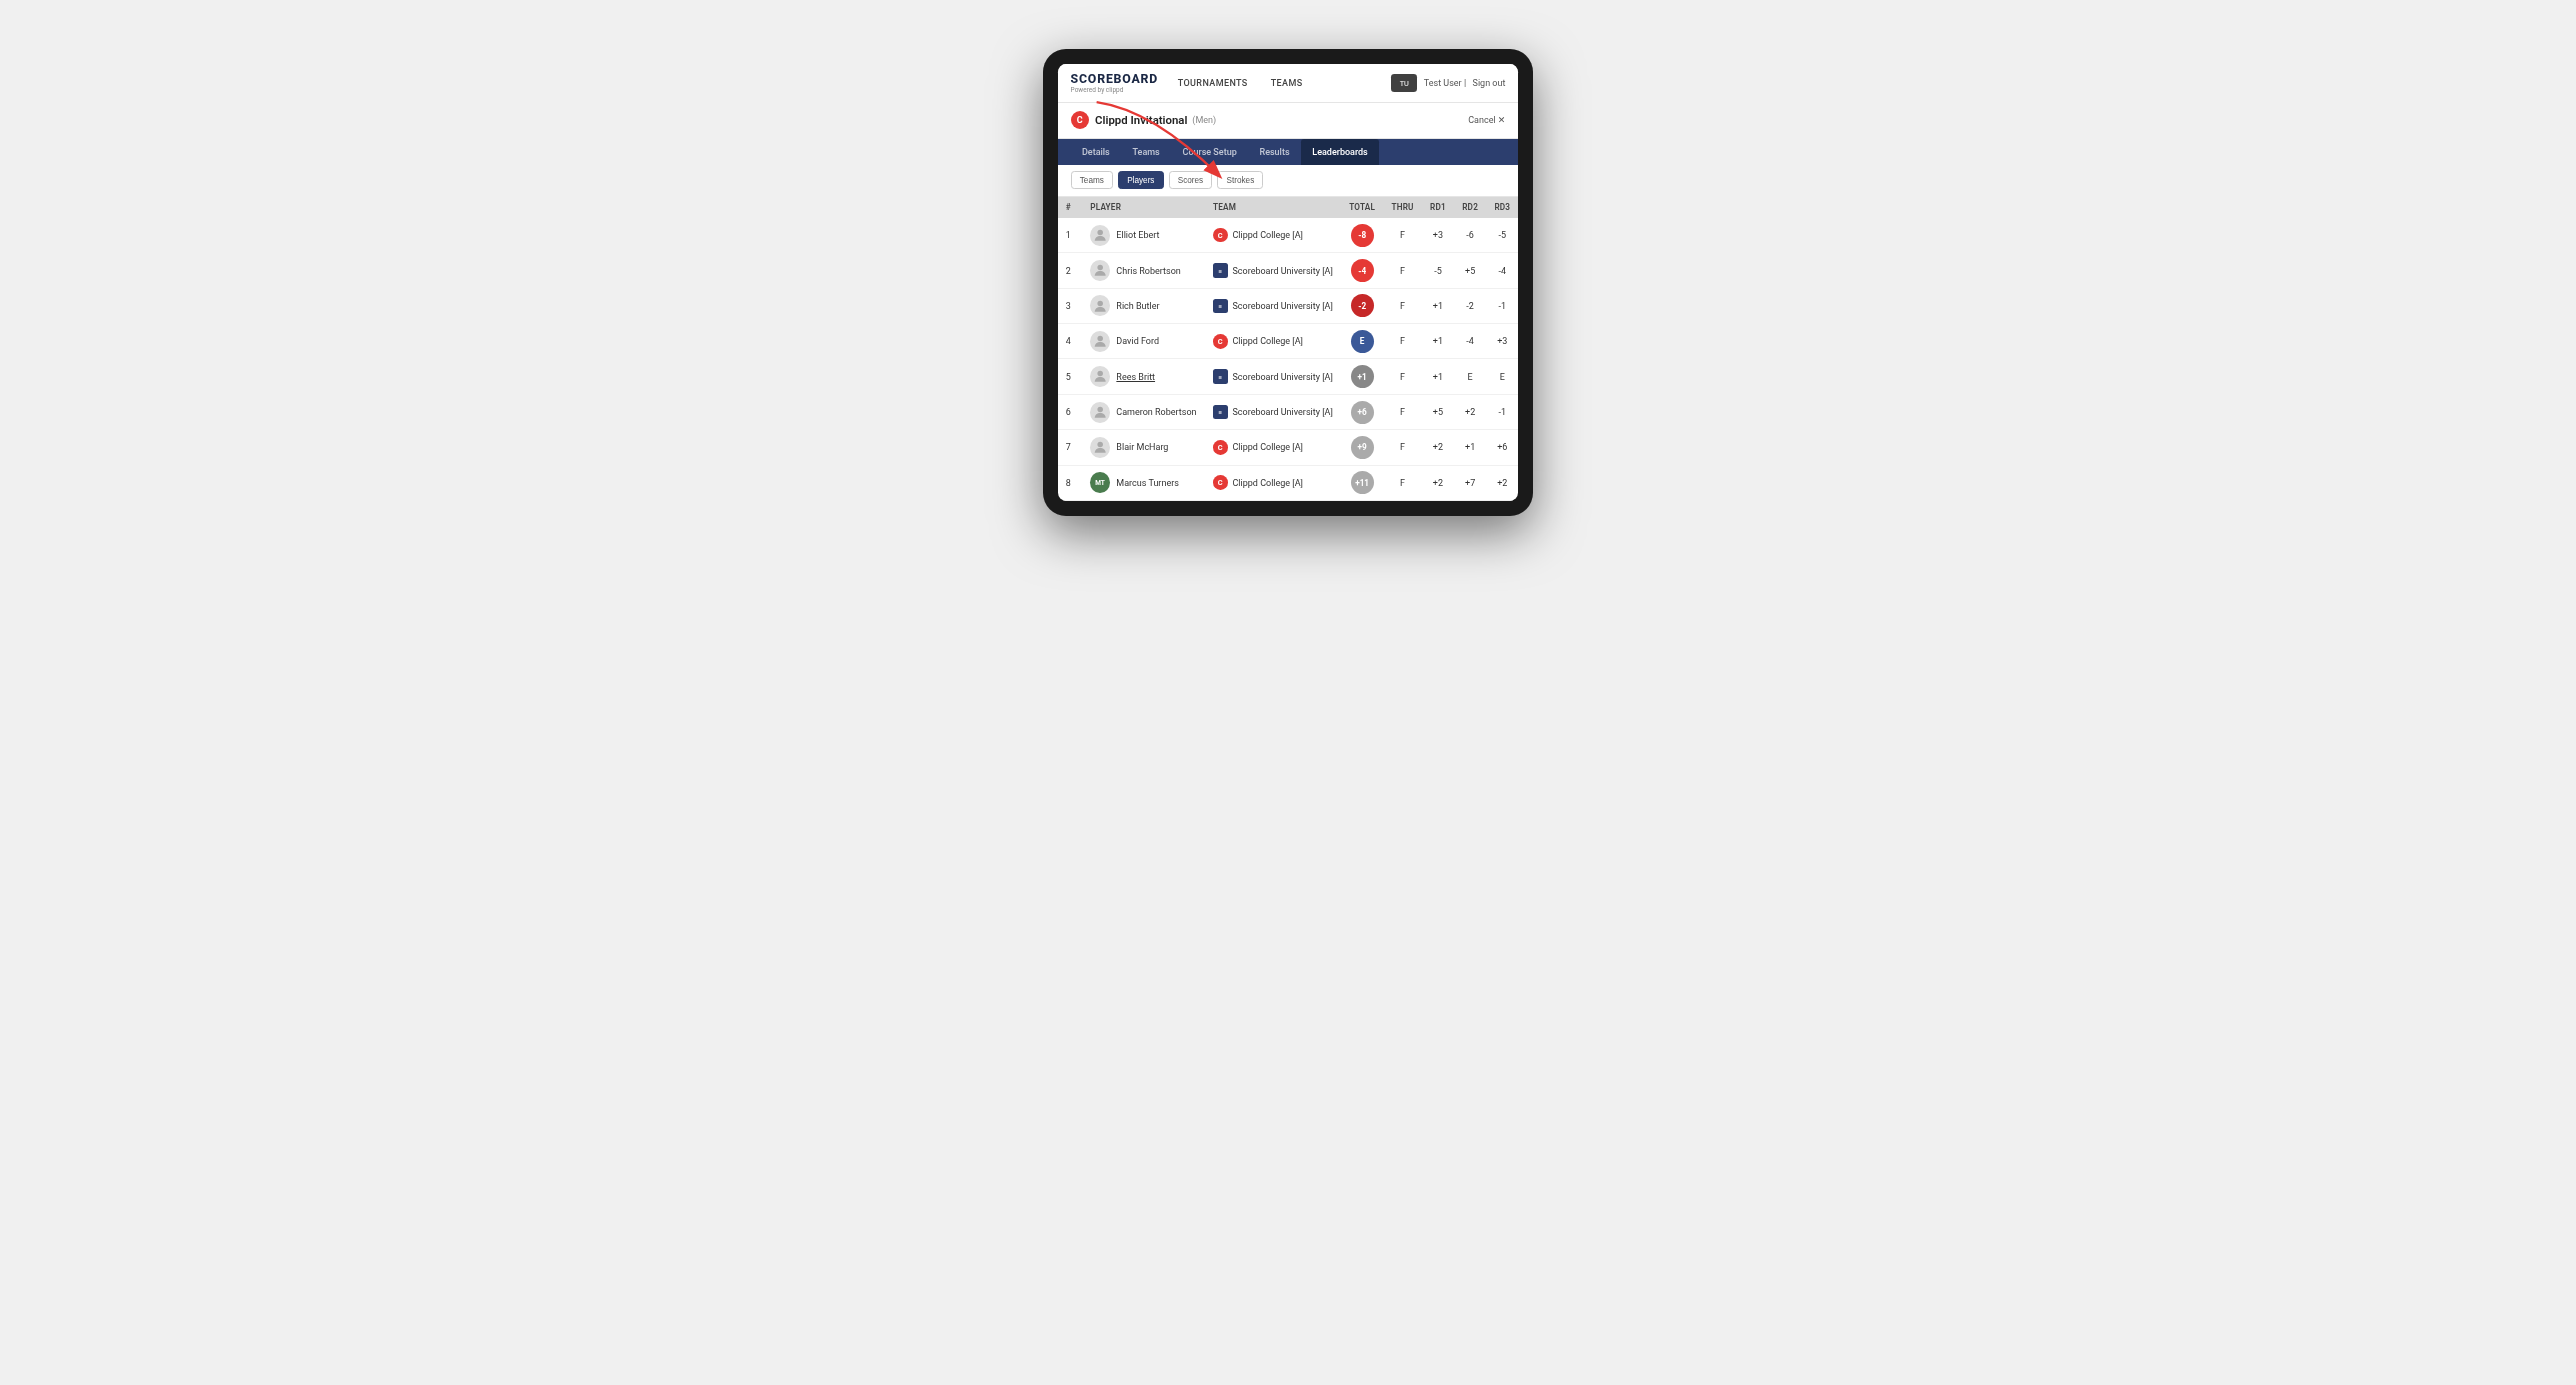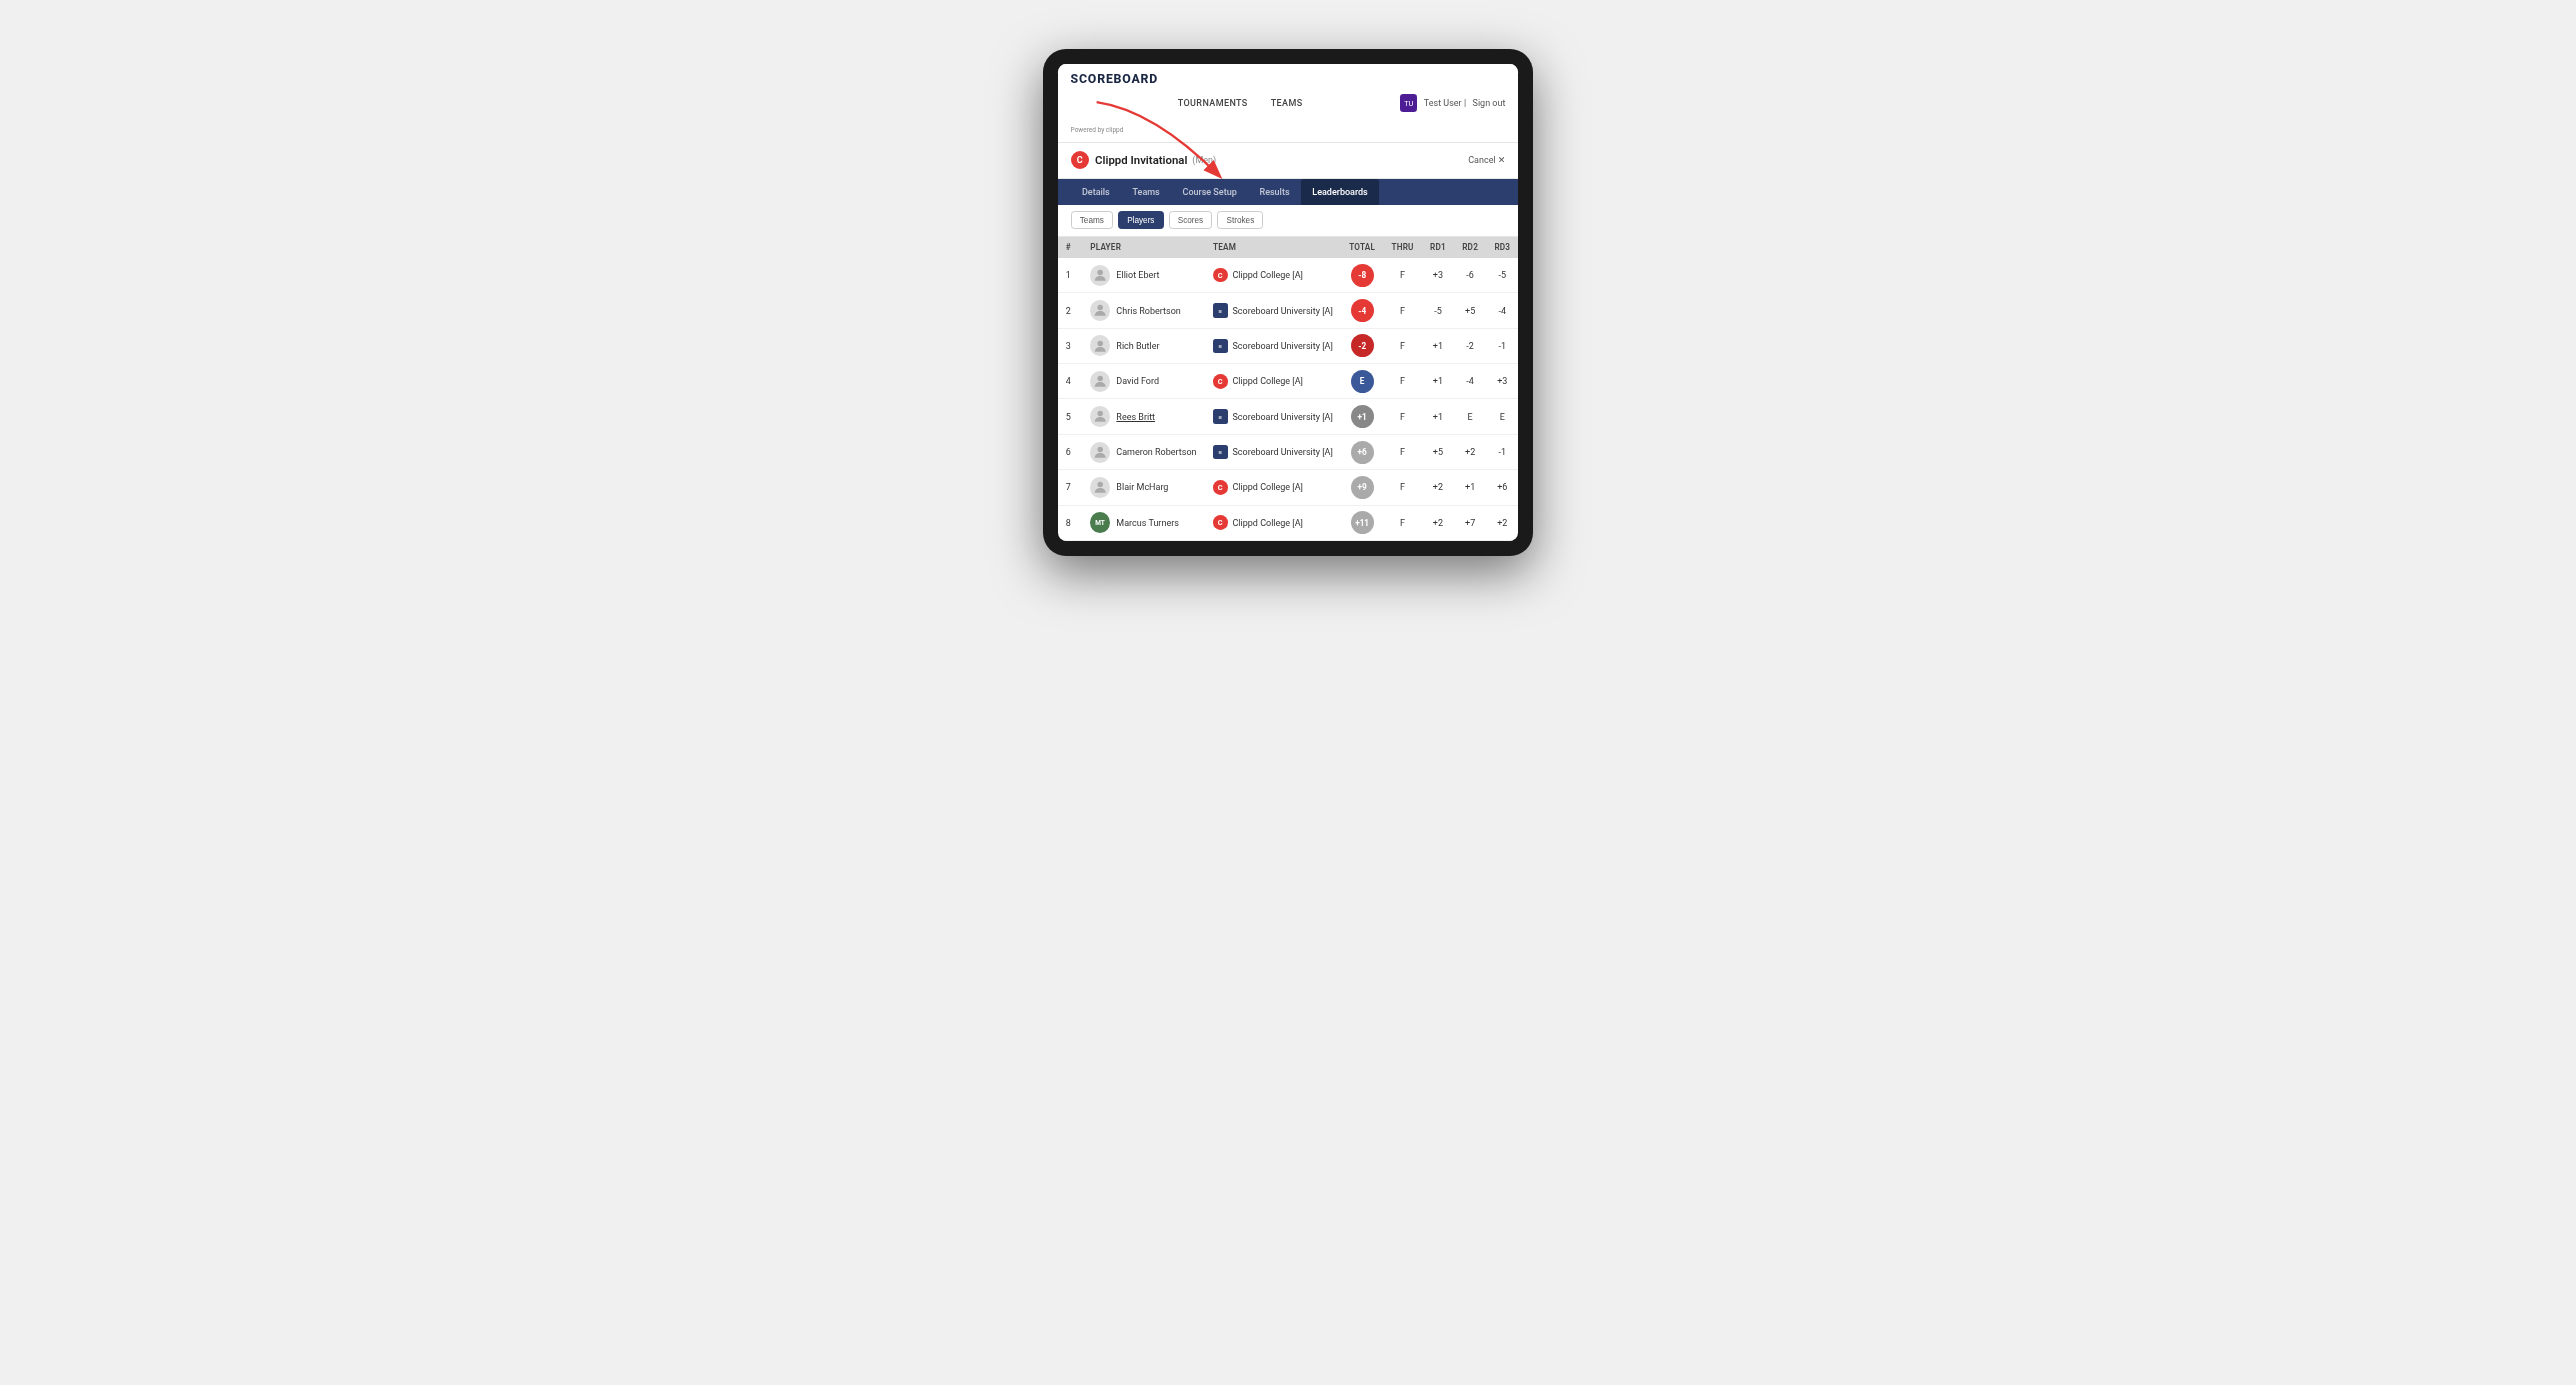--- a/index.html
+++ b/index.html
@@ -42,21 +42,20 @@
       align-items: center;
       padding: 8.2px 13px;
       background: #fff;
       border-bottom: 0.8px solid #e5e5e5;
     }
 
     .logo-area {
       display: flex;
       flex-direction: column;
       margin-right: 19.6px;
-      gap: 40px;
     }
 
     .logo-text {
       font-size: 12.3px;
       font-weight: 800;
       letter-spacing: 0.8px;
       color: #1a2744;
     }
 
     .logo-sub {
@@ -82,23 +81,23 @@
 
     .nav-right {
       display: flex;
       align-items: center;
       gap: 6.5px;
       font-size: 9px;
       color: #555;
     }
 
     .user-avatar-nav {
-      width: 17px;
+      width: 26px;
       height: 18px;
-      background: #4c1d95;
+      background: #404040;
       border-radius: 3.3px;
       display: flex;
       align-items: center;
       justify-content: center;
       color: #fff;
       font-size: 7.4px;
     }
 
     
     .tournament-header {

